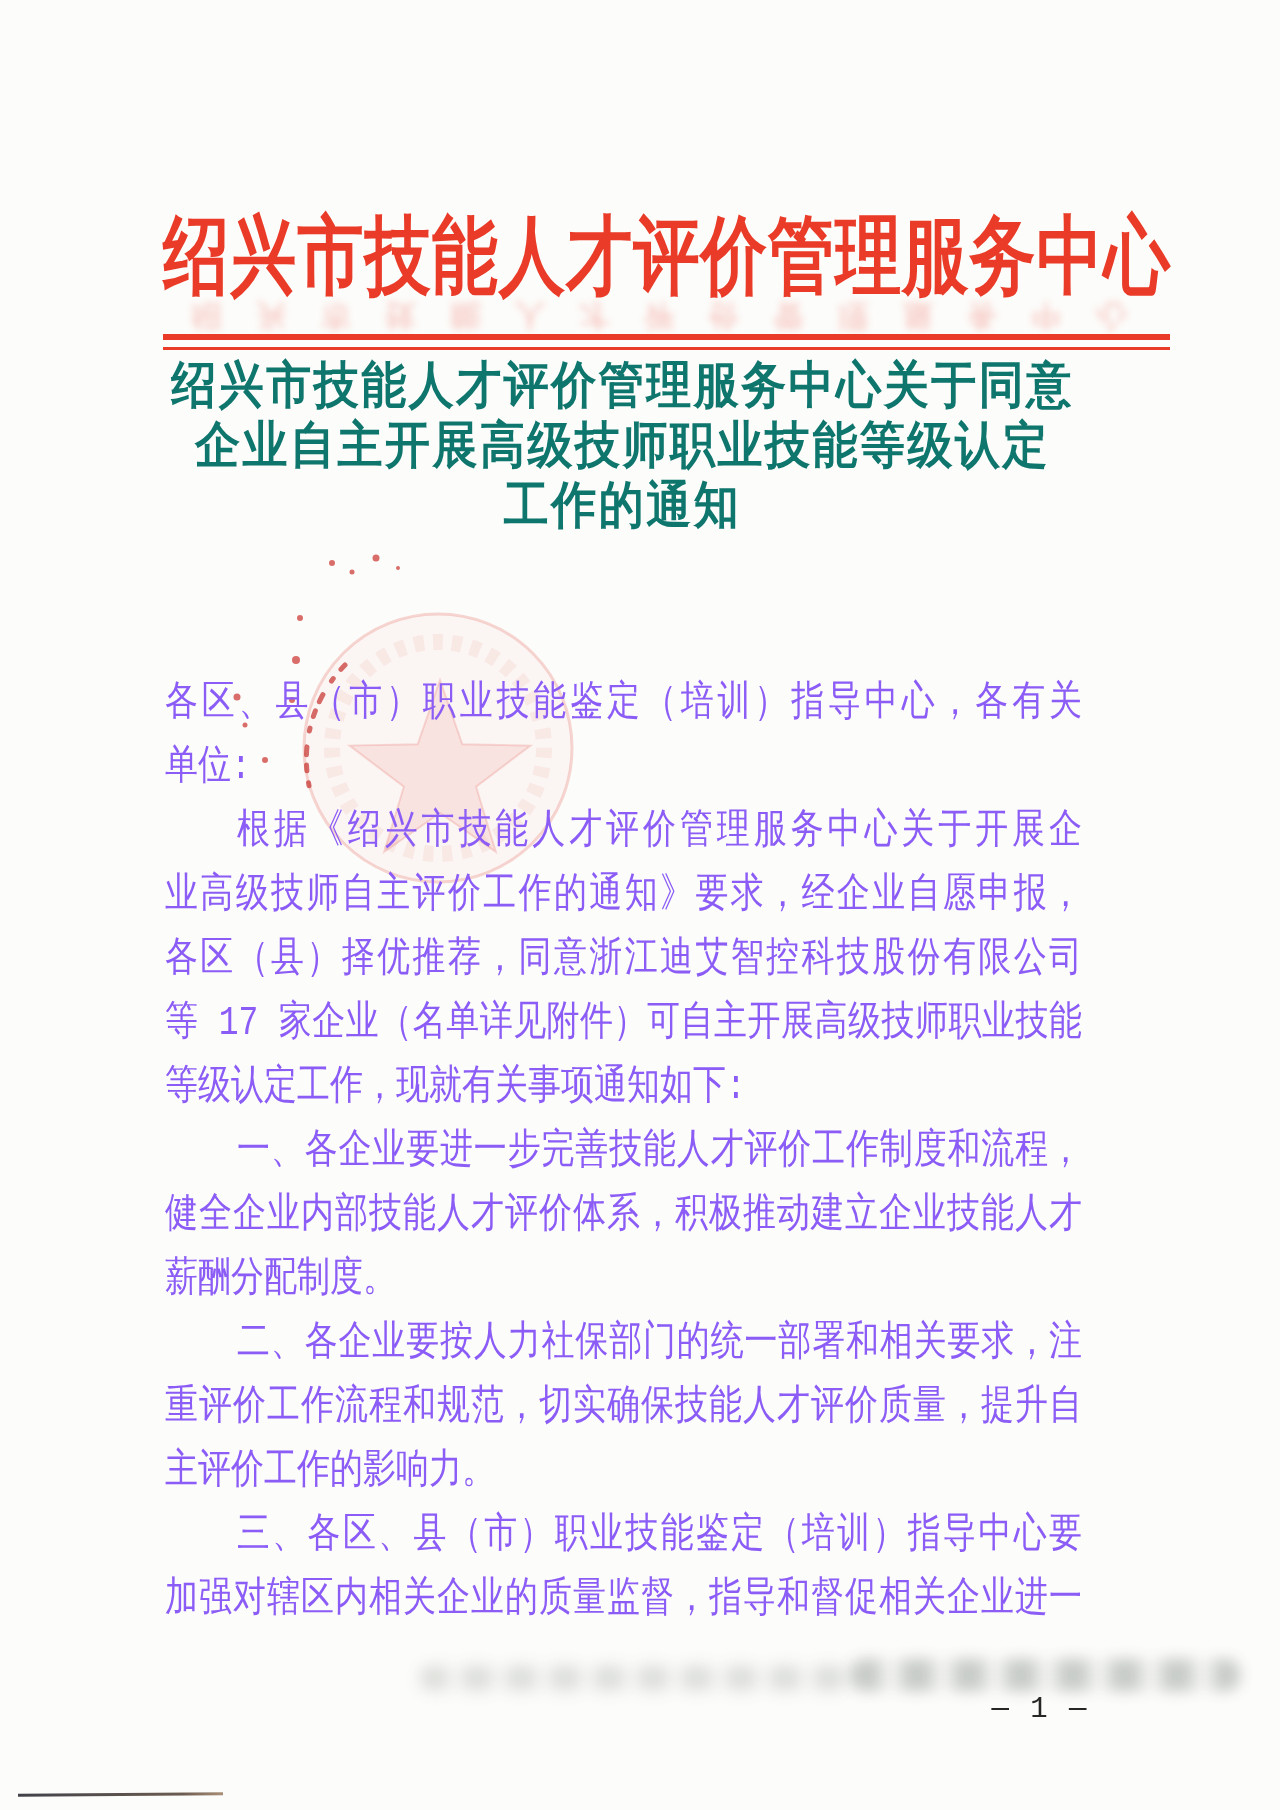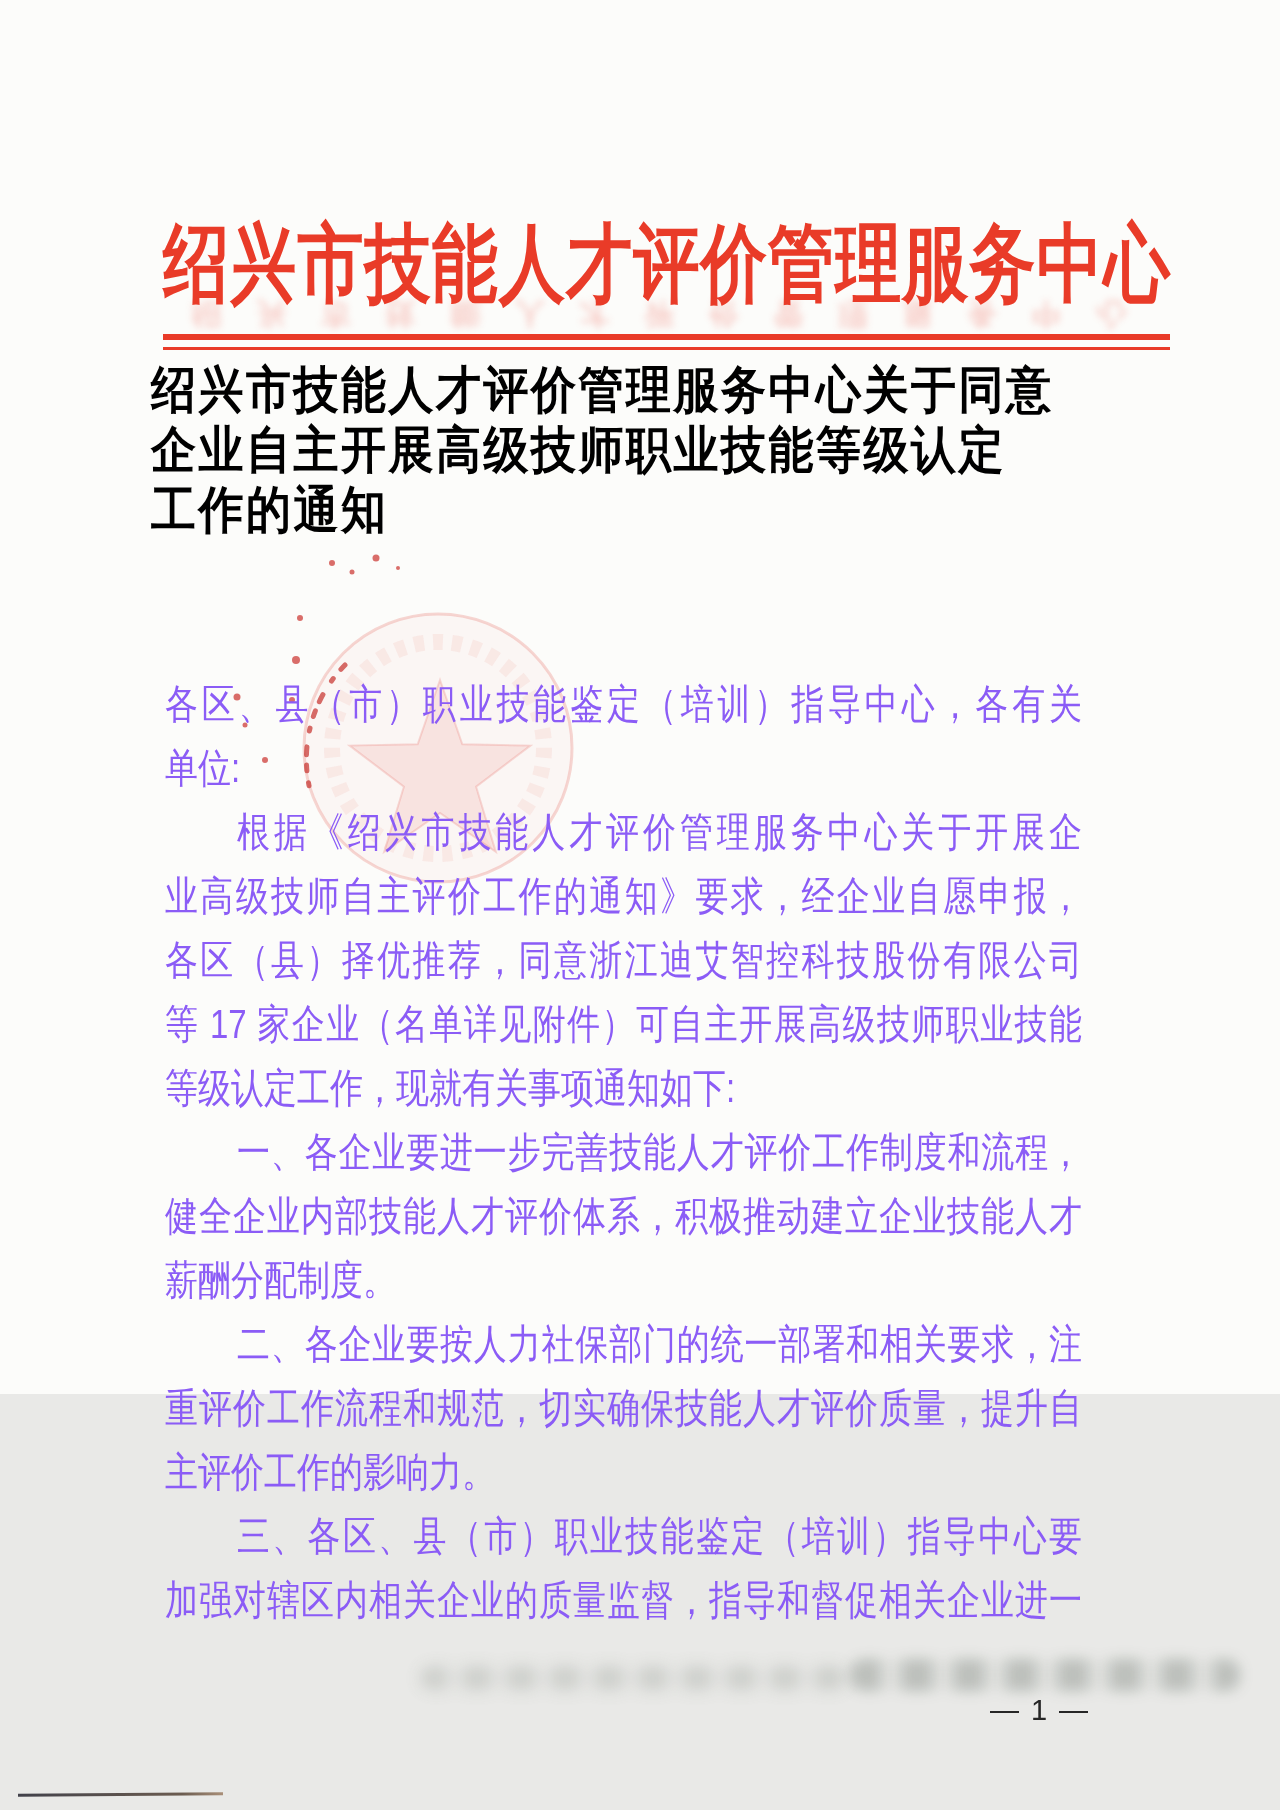--- a/index.html
+++ b/index.html
@@ -1,35 +1,35 @@
 <!DOCTYPE html>
 <html><head>
 <meta charset="utf-8">
 <style>
   html,body{margin:0;padding:0;}
   body{width:1280px;height:1810px;overflow:hidden;background:#e9e9e7;}
-  .page{position:relative;width:1280px;height:1394px;background:#fcfcfa;
-        font-family:Liberation Sans, sans-serif;}
+  .page{position:relative;width:1280px;height:1810px;background:#fcfcfa;
+        font-family:Liberation Mono, monospace;}
 
   
   .letterhead{position:absolute;left:163px;top:213px;width:1007px;height:100px;
       line-height:100px;font-size:66px;font-weight:900;color:#e93b28;
       text-align:justify;text-align-last:justify;transform:scaleY(1.3);
       transform-origin:50% 50%;white-space:nowrap;}
   .lh-bleed{position:absolute;left:192px;top:300px;width:935px;height:28px;
       line-height:28px;font-size:30px;font-weight:700;color:#f2968c;
       text-align:justify;text-align-last:justify;transform:scaleY(-1);
       filter:blur(3.5px);opacity:.45;white-space:nowrap;}
   .rule{position:absolute;left:163px;width:1007px;background:#e93b28;}
   .rule-thick{top:334px;height:6px;}
   .rule-thin{top:347px;height:3px;}
 
   
-  .doc-title{position:absolute;left:151px;top:360px;width:919px;text-align:left;
-      color:#000000;font-weight:700;}
+  .doc-title{position:absolute;left:163px;top:360px;width:919px;text-align:center;
+      color:#0f766e;font-weight:700;}
   .doc-title .tline{height:60px;line-height:60px;font-size:45px;letter-spacing:2.5px;
       transform:scaleY(1.12);transform-origin:50% 50%;white-space:nowrap;}
 
   
   .body-text{position:absolute;left:165px;top:672px;width:917px;color:#8b5cf6;}
   .bline{height:64px;line-height:64px;font-size:33px;white-space:nowrap;
       transform:scaleY(1.24);transform-origin:50% 50%;
       text-align:justify;text-align-last:justify;}
   .bline.short{text-align-last:left;}
   .bline.indent{padding-left:72px;}

